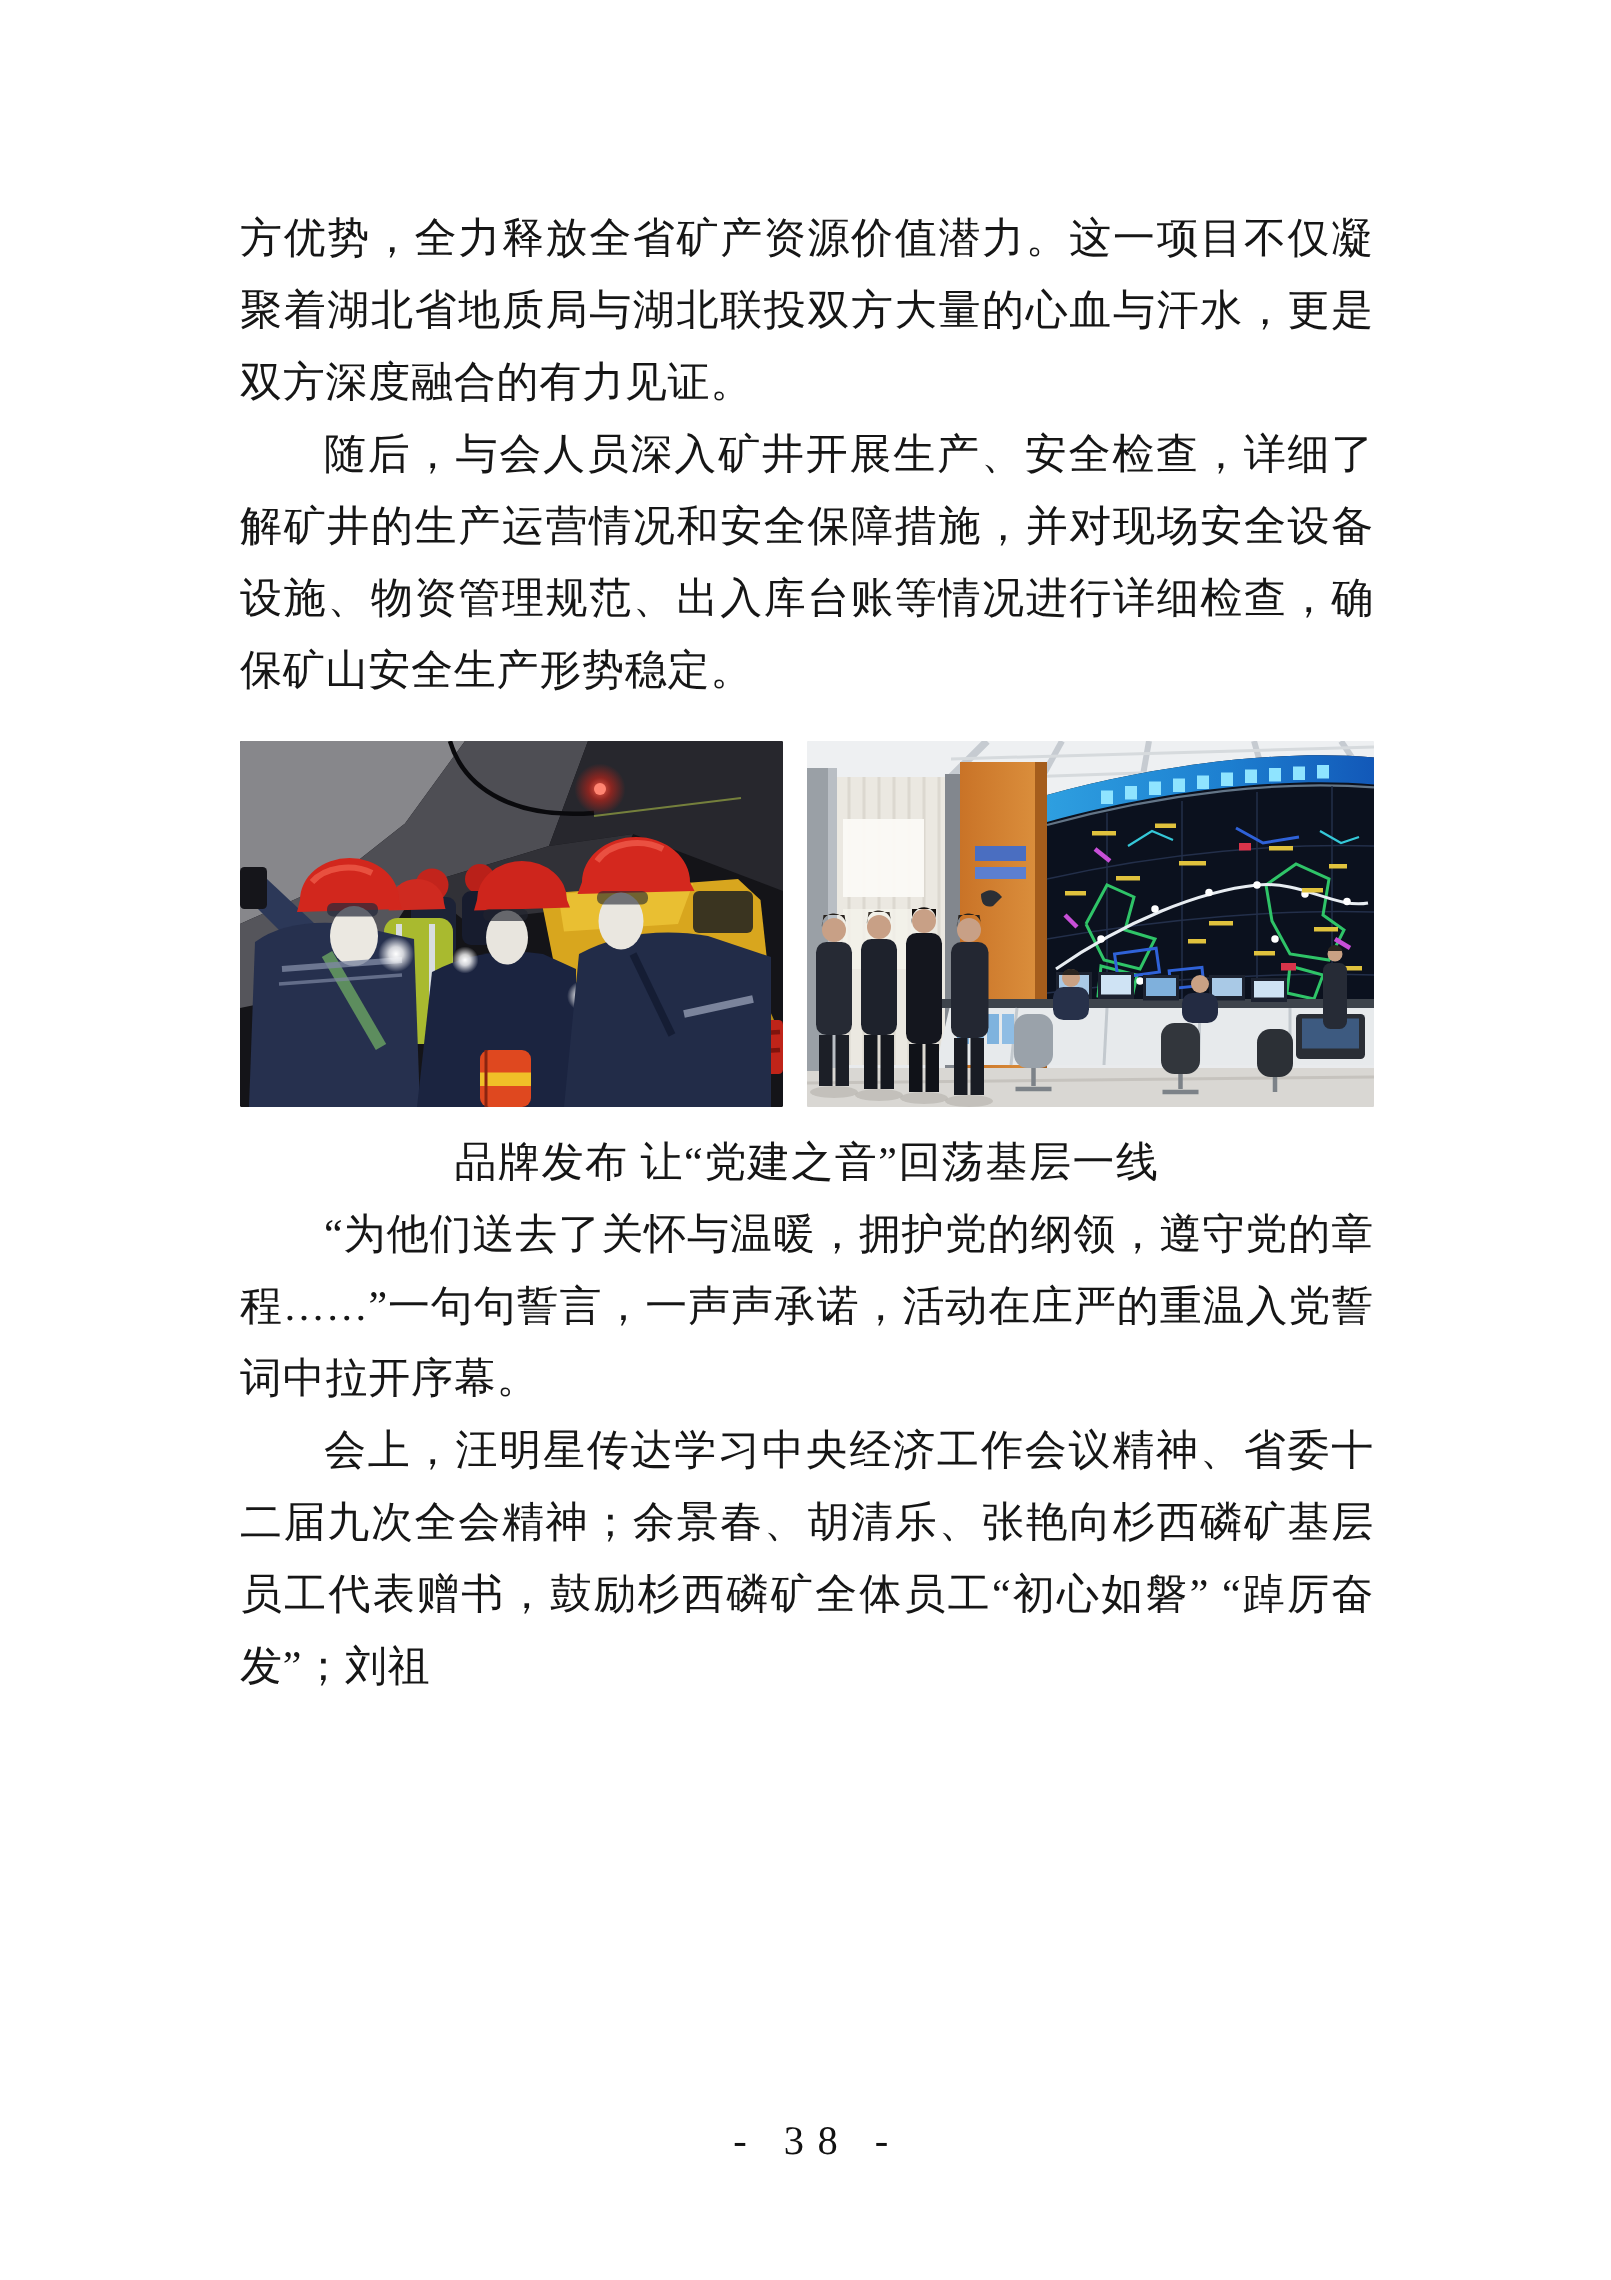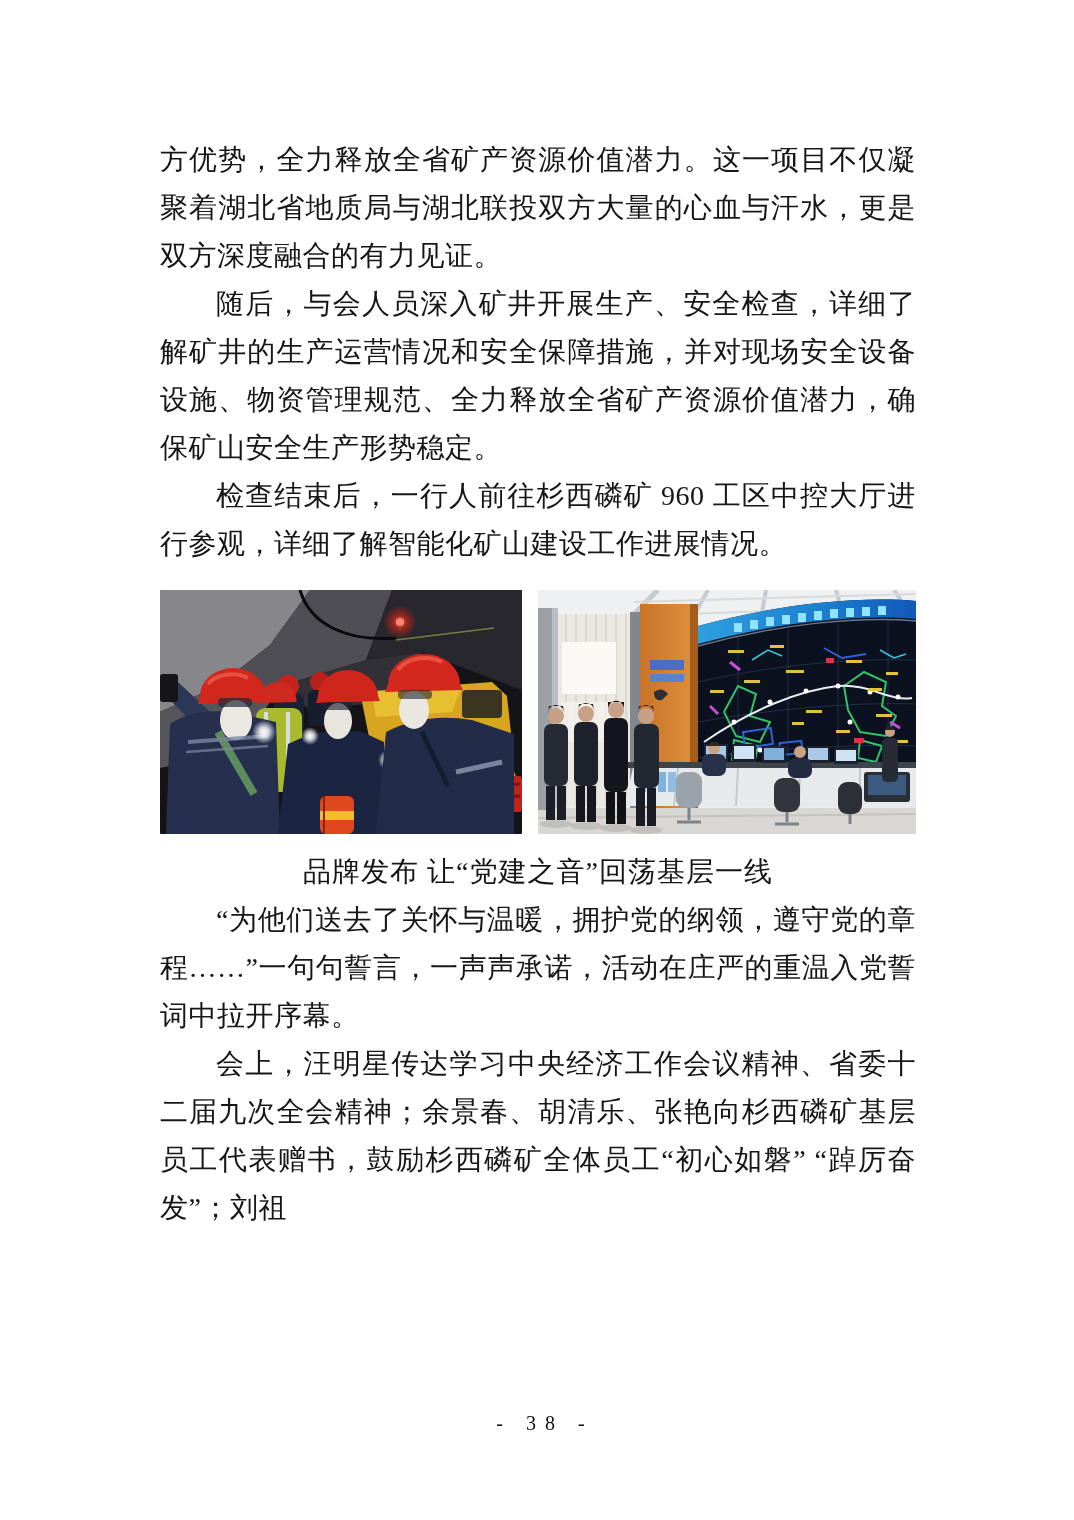--- a/index.html
+++ b/index.html
@@ -36,34 +36,33 @@
     font-size:28px;
     font-weight:normal;
     line-height:48px;
     text-align:center;
     letter-spacing:1px;
   }
   .page-number{
     position:absolute;
     left:16px;right:0;top:1412px;
     text-align:center;
-    font-size:20px;
+    font-size:27px;
     letter-spacing:9px;
     color:#111111;
   }
 </style>
 </head>
 <body>
 
 <div class="page">
   <div class="body-text">
 
     <p class="para">方优势，全力释放全省矿产资源价值潜力。这一项目不仅凝聚着湖北省地质局与湖北联投双方大量的心血与汗水，更是双方深度融合的有力见证。</p>
-    <p class="para indent">随后，与会人员深入矿井开展生产、安全检查，详细了解矿井的生产运营情况和安全保障措施，并对现场安全设备设施、物资管理规范、全力释放全省矿产资源价值潜力，确保矿山安全生产形势稳定。</p>
-    <p class="para indent">检查结束后，一行人前往杉西磷矿 960 工区中控大厅进行参观，详细了解智能化矿山建设工作进展情况。</p>
+    <p class="para indent">随后，与会人员深入矿井开展生产、安全检查，详细了解矿井的生产运营情况和安全保障措施，并对现场安全设备设施、物资管理规范、出入库台账等情况进行详细检查，确保矿山安全生产形势稳定。</p>
 
     <div class="photo-row">
 
       <svg class="photo photo-left" viewBox="0 0 362 244" preserveAspectRatio="none">
         <defs>
           <radialGradient id="gRed" cx="50%" cy="50%" r="50%">
             <stop offset="0%" stop-color="#ff6a55" stop-opacity="0.95"></stop>
             <stop offset="45%" stop-color="#cc2418" stop-opacity="0.6"></stop>
             <stop offset="100%" stop-color="#cc2418" stop-opacity="0"></stop>
           </radialGradient>

